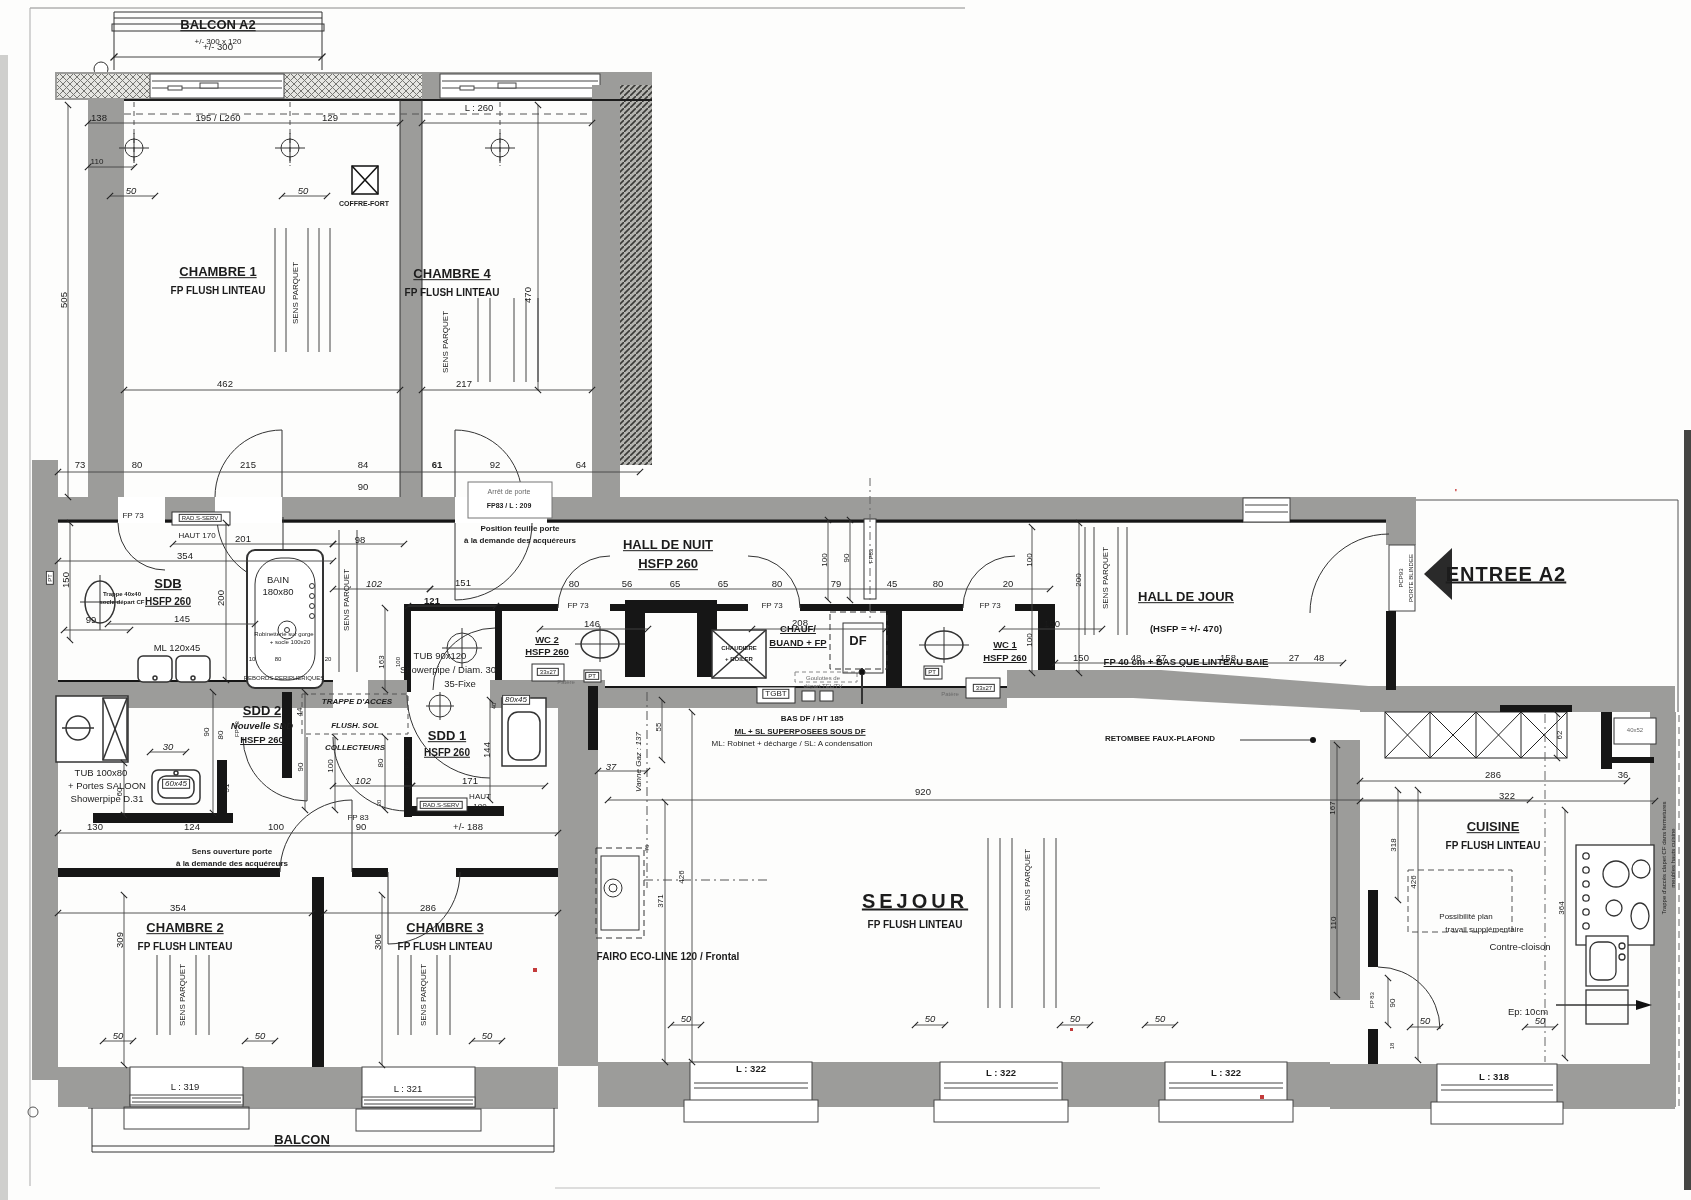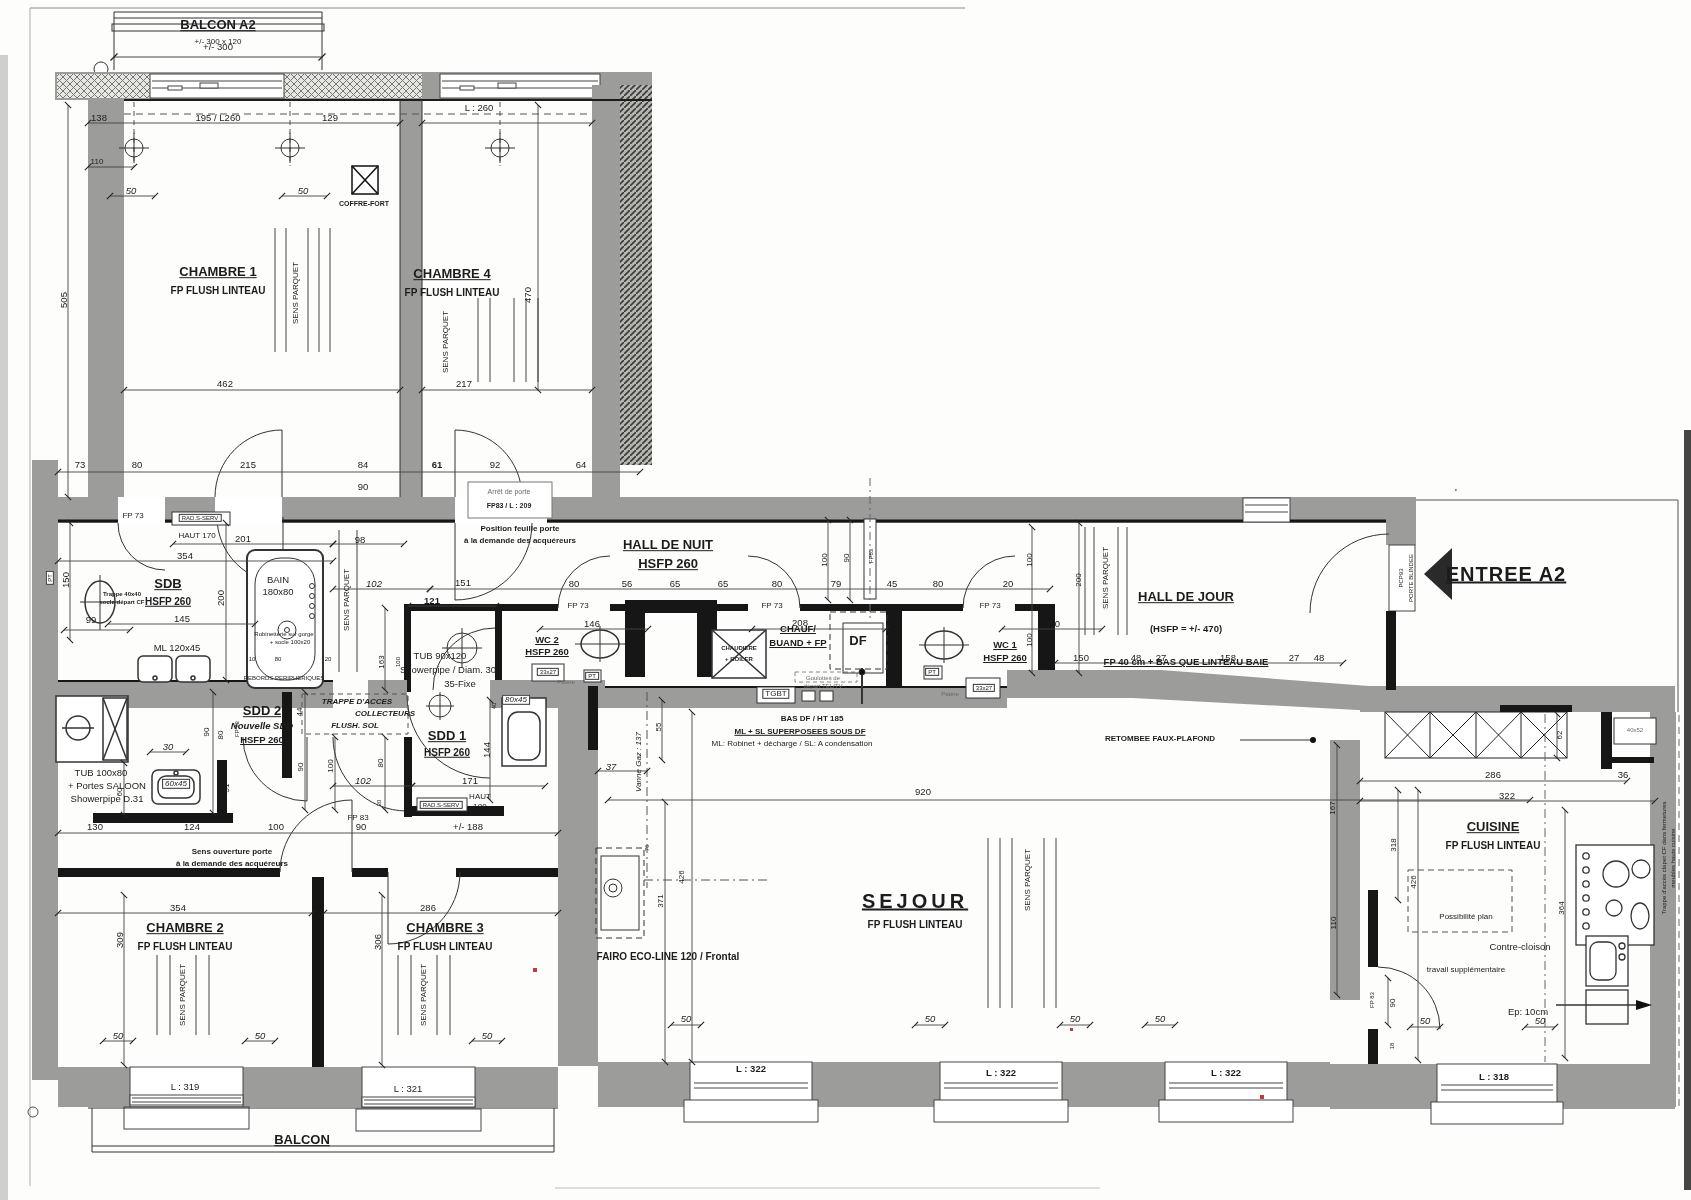--- a/index.html
+++ b/index.html
@@ -686,21 +686,21 @@
       <div class="lb xs it bx" style="left: 176px; top: 784px;">60x45</div>
       <div class="lb s it" style="left: 168px; top: 747px;">30</div>
       <div class="lb xs v" style="left: 207px; top: 732px;">90</div>
       <div class="lb xs v" style="left: 221px; top: 735px;">80</div>
       <div class="lb t6 v" style="left: 237px; top: 729px;">FP 73</div>
       <div class="lb xs v" style="left: 300px; top: 712px;">44</div>
       <div class="lb xs v" style="left: 301px; top: 767px;">90</div>
       <div class="lb xs v" style="left: 120px; top: 792px;">60</div>
       <div class="lb xs v" style="left: 227px; top: 788px;">51</div>
       <div class="lb xs b it" style="left: 357px; top: 702px;">TRAPPE D'ACCES</div>
-      <div class="lb xs b it" style="left: 355px; top: 714px; margin-left: 30px;">COLLECTEURS</div>
+      <div class="lb xs b it" style="left: 355px; top: 748px;">COLLECTEURS</div>
       <div class="lb xs b it" style="left: 355px; top: 726px;">FLUSH. SOL</div>
       <div class="lb h u" style="left: 447px; top: 736px;">SDD 1</div>
       <div class="lb b u" style="left: 447px; top: 753px;">HSFP 260</div>
       <div class="lb s it" style="left: 363px; top: 781px;">102</div>
       <div class="lb s" style="left: 470px; top: 781px;">171</div>
       <div class="lb xs v" style="left: 331px; top: 766px;">100</div>
       <div class="lb xs v" style="left: 381px; top: 763px;">80</div>
       <div class="lb t6 v" style="left: 407px; top: 764px;">FP 73</div>
       <div class="lb t6 v" style="left: 379px; top: 803px;">20</div>
       <div class="lb t6 bx" style="left: 441px; top: 805px;">RAD.S-SERV</div>
@@ -764,19 +764,19 @@
       <div class="lb s" style="left: 1493px; top: 775px;">286</div>
       <div class="lb s" style="left: 1507px; top: 796px;">322</div>
       <div class="lb s" style="left: 1623px; top: 775px;">36</div>
       <div class="lb xs v" style="left: 1394px; top: 845px;">318</div>
       <div class="lb xs v" style="left: 1414px; top: 882px;">426</div>
       <div class="lb xs v" style="left: 1333px; top: 808px;">167</div>
       <div class="lb xs v" style="left: 1562px; top: 908px;">364</div>
       <div class="lb xs v" style="left: 1560px; top: 735px;">62</div>
       <div class="lb t6 dim" style="left: 1635px; top: 730px;">40x52</div>
       <div class="lb xs" style="left: 1466px; top: 917px;">Possibilité plan</div>
-      <div class="lb xs" style="left: 1466px; top: 970px;">travail supplémentaire</div>
+      <div class="lb xs" style="left: 1466px; top: 930px; padding-left: 37px;">travail supplémentaire</div>
       <div class="lb s" style="left: 1520px; top: 947px;">Contre-cloison</div>
       <div class="lb s" style="left: 1528px; top: 1012px;">Ep: 10cm</div>
       <div class="lb t6 v" style="left: 1664px; top: 858px;">Trappe d'accès clapet CF dans fermetures</div>
       <div class="lb t6 v" style="left: 1673px; top: 858px;">meubles hauts cuisine</div>
     </div>
 </div>
 
 </body></html>

